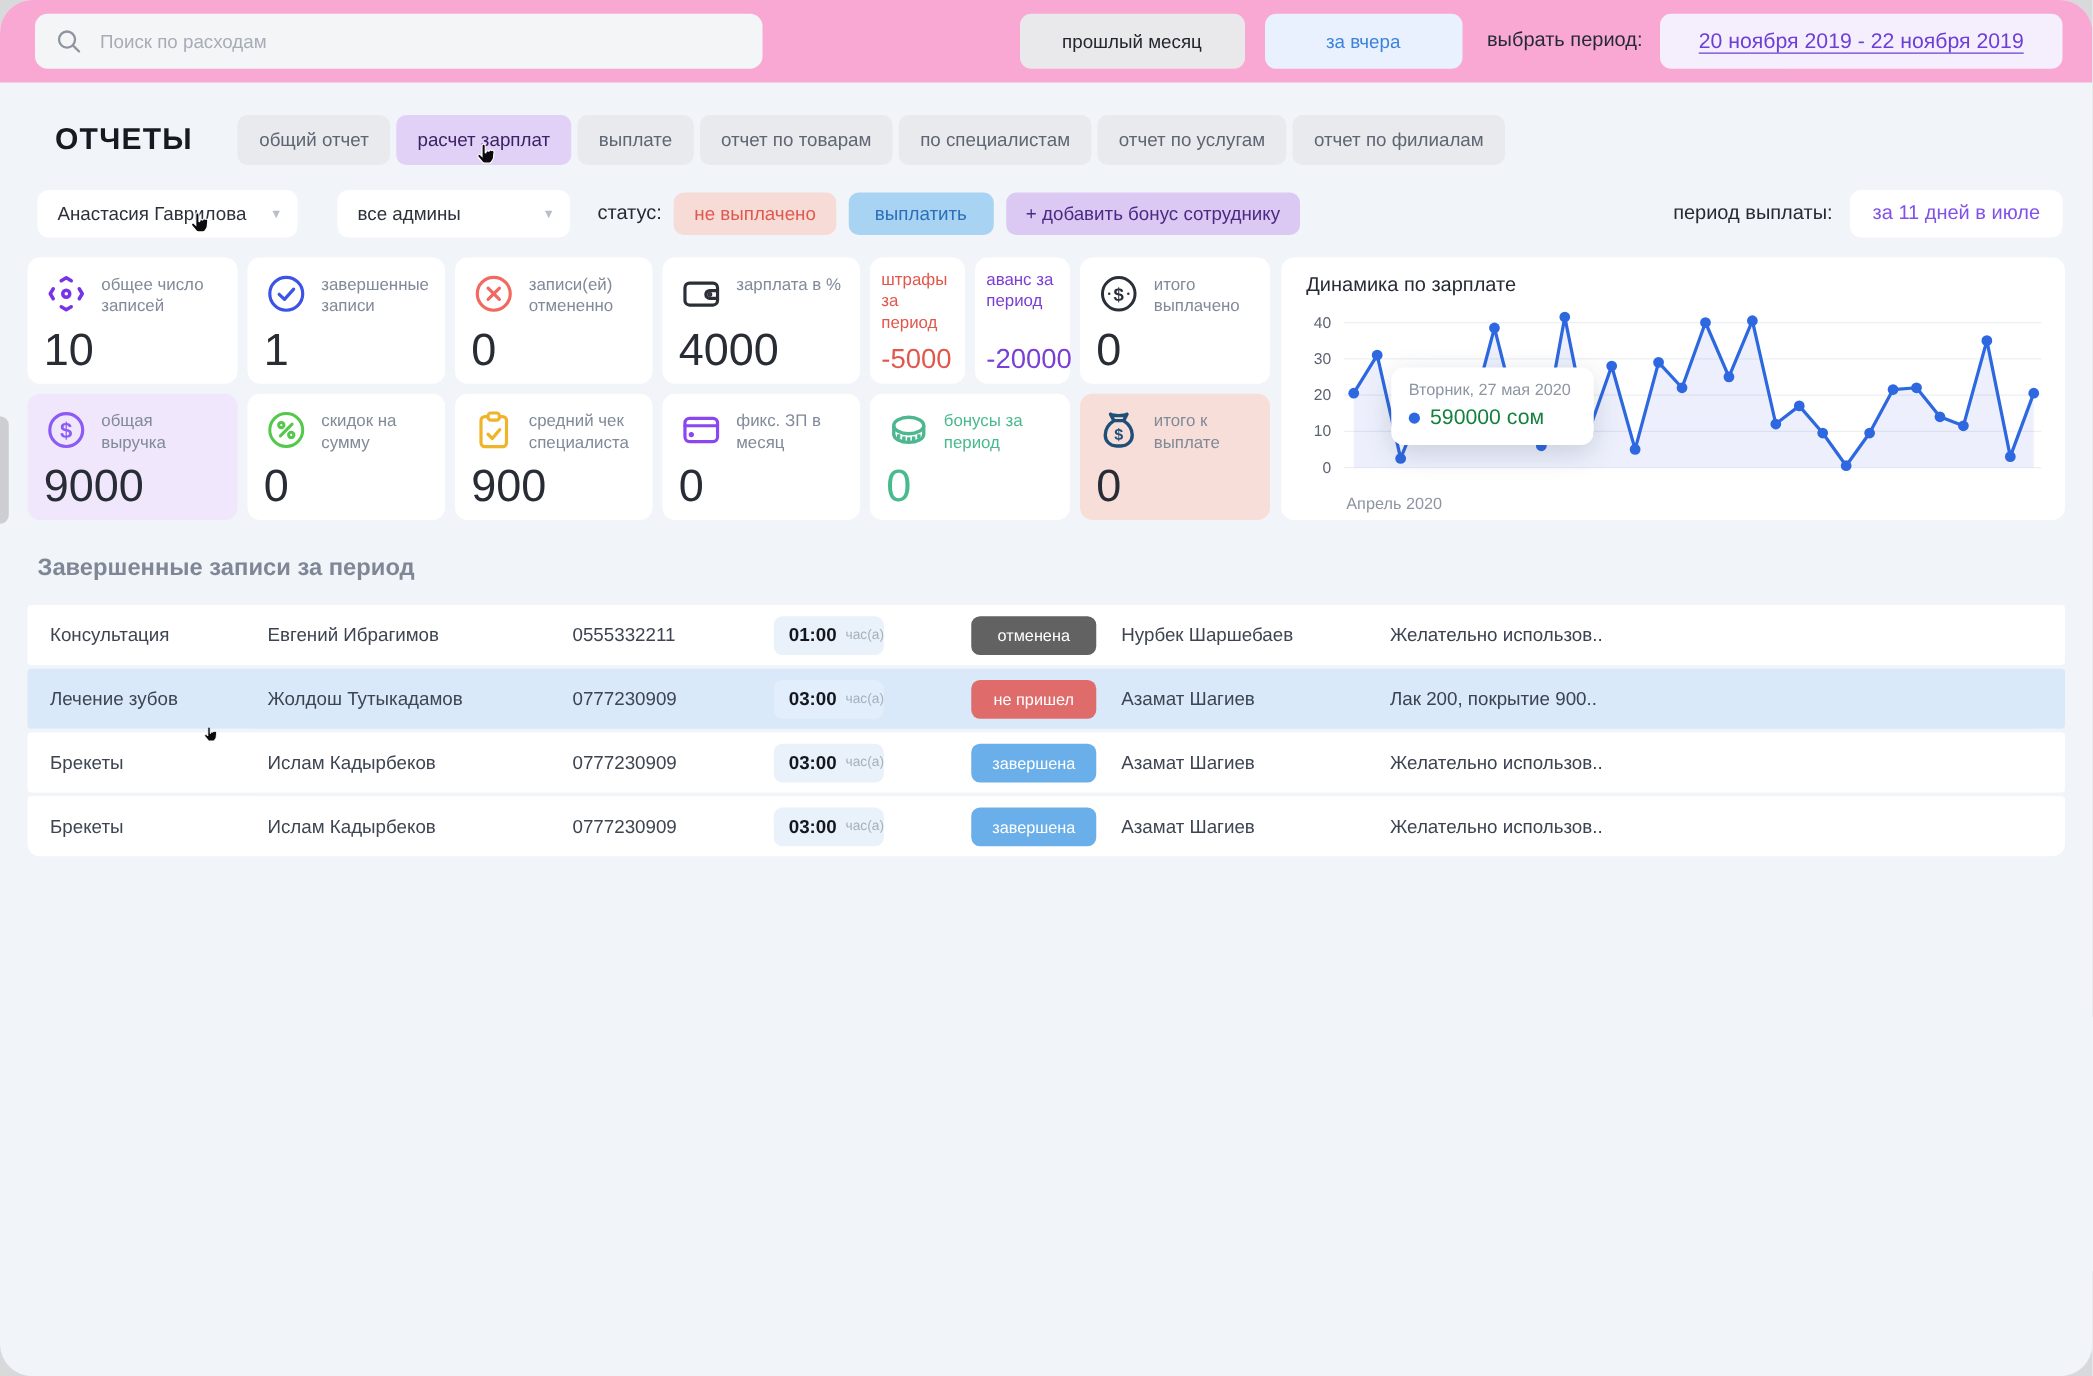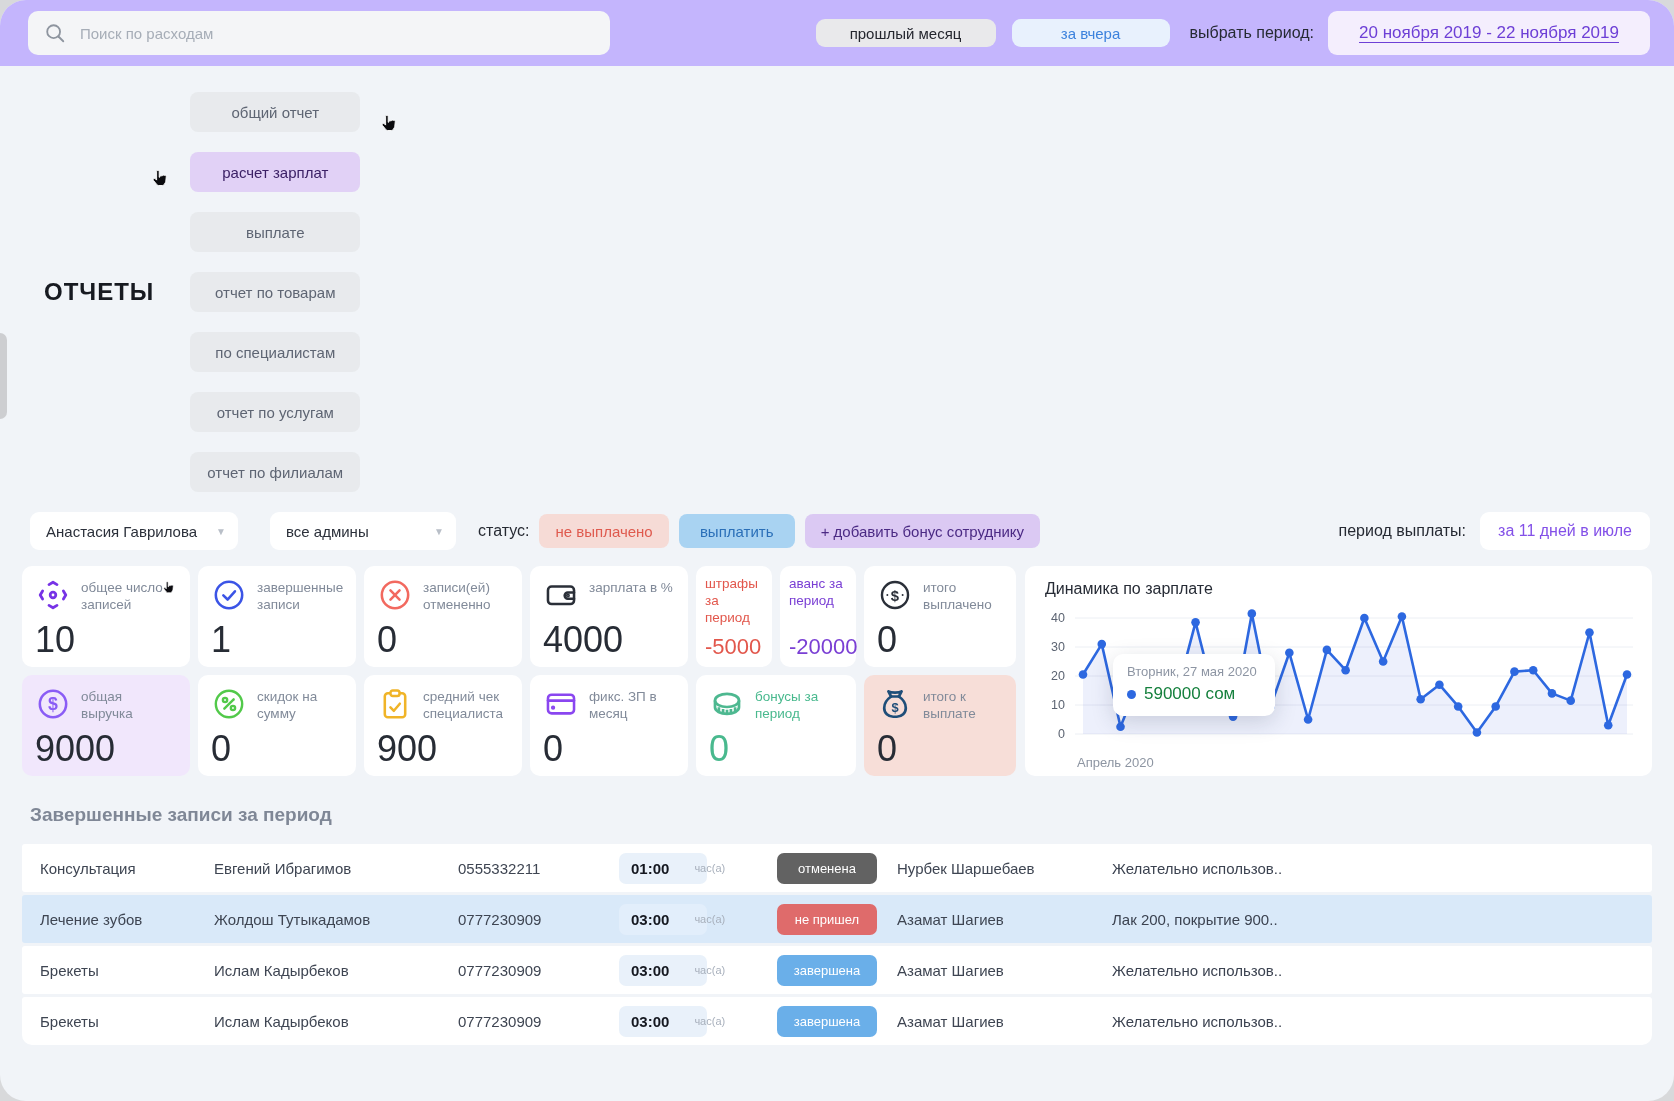--- a/index.html
+++ b/index.html
@@ -5,35 +5,35 @@
   html,body{margin:0;padding:0;}
   body{
     width:1674px;height:1101px;position:relative;
     background:#d8d9db;
     font-family:"Liberation Sans","DejaVu Sans",sans-serif;
     -webkit-font-smoothing:antialiased;
   }
   .page{position:absolute;inset:0;background:#f1f4f8;border-radius:26px;overflow:hidden;}
 
   
-  .topbar{height:66px;background:#c4b5fd;display:flex;align-items:center;padding:0 24px 0 28px;box-sizing:border-box;}
+  .topbar{height:66px;background:#f9a8d4;display:flex;align-items:center;padding:0 24px 0 28px;box-sizing:border-box;}
   .searchbox{width:582px;height:44px;background:#f4f5f7;border-radius:10px;display:flex;align-items:center;gap:12px;padding:0 16px;box-sizing:border-box;}
   .searchbox input{border:none;outline:none;background:transparent;font:15px "Liberation Sans",sans-serif;color:#3a3f49;flex:1;}
   .searchbox input::placeholder{color:#a6adb7;}
-  .btn{border:none;cursor:pointer;font:15px "Liberation Sans",sans-serif;border-radius:9px;height:28px;display:inline-flex;align-items:center;justify-content:center;}
+  .btn{border:none;cursor:pointer;font:15px "Liberation Sans",sans-serif;border-radius:9px;height:44px;display:inline-flex;align-items:center;justify-content:center;}
   .btn-lastmonth{width:180px;background:#e9e9eb;color:#24262e;margin-left:auto;}
   .btn-yesterday{width:158px;background:#e8f1fd;color:#3c82dd;margin-left:16px;}
   .choose-period-label{margin-left:20px;font-size:16px;color:#262a33;}
   .date-range{margin-left:14px;width:322px;height:44px;background:#f4eefd;border-radius:9px;display:flex;align-items:center;justify-content:center;}
   .date-range span{color:#6d3fd6;font-size:17px;text-decoration:underline;text-underline-offset:4px;}
 
   
   .reports-row{display:flex;align-items:center;margin:26px 22px 0 44px;}
   .page-title{font-size:24px;font-weight:700;letter-spacing:1px;color:#171a21;margin-right:36px;}
-  .tabs{display:flex;gap:20px;flex-direction:column;}
+  .tabs{display:flex;gap:5px;}
   .tab{border:none;cursor:pointer;background:#e8eaed;color:#5e6573;font:15px "Liberation Sans",sans-serif;height:40px;padding:0 17px;border-radius:8px;}
   .tab.active{background:#e1d1f6;color:#3c2166;text-align:center;}
 
   
   .filters-row{display:flex;align-items:center;margin:20px 24px 0 30px;}
   .select{background:#fff;border-radius:9px;height:38px;display:flex;align-items:center;justify-content:space-between;padding:0 12px 0 16px;box-sizing:border-box;cursor:pointer;}
   .select .sel-text{font-size:15px;color:#2b303a;}
   .select .arrow{color:#b9bfc8;font-size:10px;margin-left:10px;}
   .sel-employee{width:208px;}
   .sel-admins{width:186px;margin-left:32px;}
@@ -80,21 +80,21 @@
   .section-heading{margin:28px 11px 0 30px;font-size:19px;font-weight:700;color:#7f8796;}
   .table-wrap{margin:18px 22px 0 22px;}
   .trow{display:grid;grid-template-columns:174px 244px 161px 158px 120px 215px 1fr;align-items:center;padding:0 18px;box-sizing:border-box;background:#fff;}
   .thead{height:47px;border-radius:10px 10px 3px 3px;margin-bottom:3px;}
   .thead .hcell{font-size:15px;font-weight:700;color:#262b34;}
   .tbody-row{height:48px;border-radius:3px;margin-bottom:3px;cursor:pointer;}
   .tbody-row:last-child{border-radius:3px 3px 10px 10px;}
   .tbody-row.highlighted{background:#d9e9f9;}
   .cell{font-size:15px;color:#3e4552;}
   .cell.comment{color:#3b4250;}
-  .dur-badge{display:inline-flex;align-items:baseline;gap:25px;background:#e9f1fa;border-radius:7px;height:31px;padding:0 12px;align-items:center;width:64px;justify-content:flex-start;}
+  .dur-badge{display:inline-flex;align-items:baseline;gap:7px;background:#e9f1fa;border-radius:7px;height:31px;padding:0 12px;align-items:center;width:64px;justify-content:flex-start;}
   .tbody-row.highlighted .dur-badge{background:#e2eefb;}
   .dur-time{font-size:15px;font-weight:700;color:#14171f;}
   .dur-unit{font-size:11px;color:#a8b0bc;}
   .status-badge{display:inline-flex;align-items:center;justify-content:center;width:100px;height:31px;border-radius:7px;color:#fff;font-size:13px;}
   .status-badge.cancelled{background:#626262;}
   .status-badge.no-show{background:#df6b6b;}
   .status-badge.completed{background:#6aafe9;}
 
   .cursor{position:absolute;z-index:9;pointer-events:none;}
   .left-peek{position:absolute;left:0;top:333px;width:7px;height:86px;background:#cdced1;border-radius:0 7px 7px 0;}

